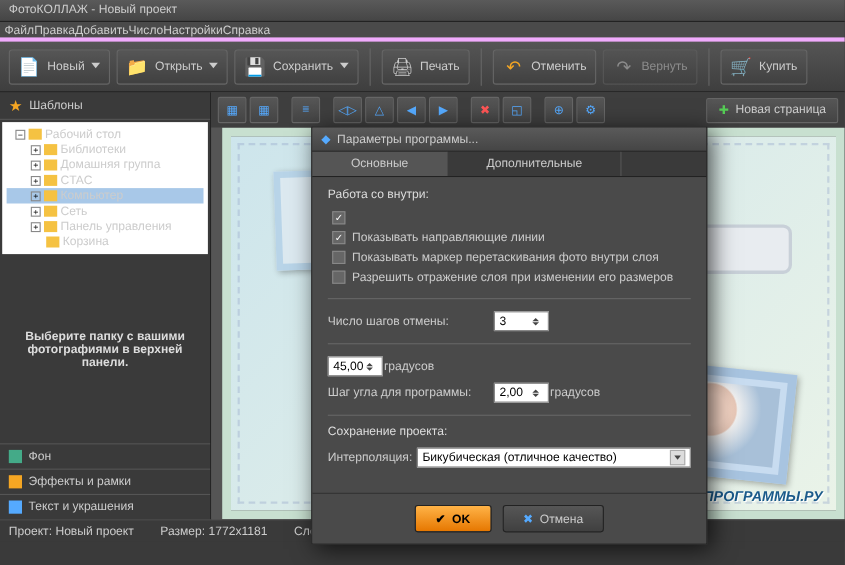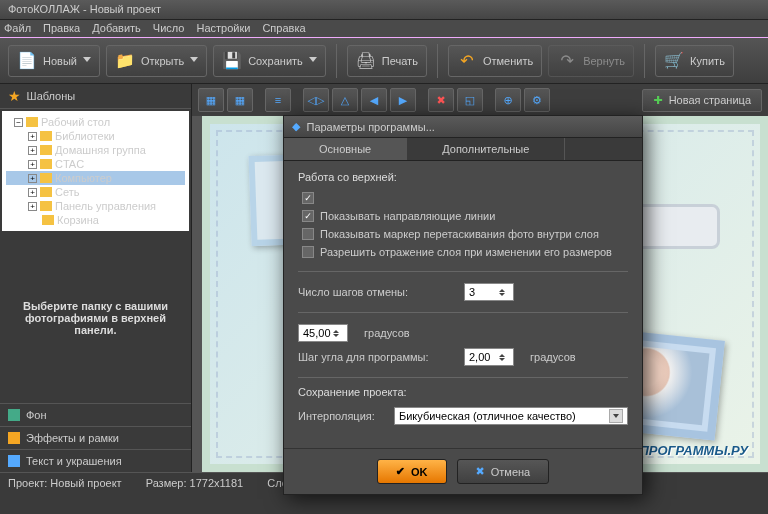--- a/index.html
+++ b/index.html
@@ -1,18 +1,18 @@
 <!DOCTYPE html>
 <html><head>
 <meta charset="utf-8">
 <style>
 *{box-sizing:border-box;margin:0;padding:0;font-family:Tahoma,Arial,sans-serif;font-size:11px;color:#ccc}
 body{background:#3a3a3a;width:768px;height:514px;overflow:hidden;position:relative}
 .titlebar{background:linear-gradient(#5a5a5a,#454545);height:20px;padding:3px 8px;color:#ddd;border-bottom:1px solid #222}
-.menubar{background:#4a4a4a;height:18px;padding:2px 4px;display:flex;gap:12px;border-bottom:1px solid #f0abfc}
+.menubar{background:#4a4a4a;height:18px;padding:2px 4px;display:flex;border-bottom:4px solid #f0abfc}
 .menubar span{color:#ccc;cursor:default}
 .toolbar{background:linear-gradient(#555,#3e3e3e);height:46px;padding:4px 8px;display:flex;gap:6px;align-items:center;border-bottom:1px solid #222}
 .tool-btn{display:flex;align-items:center;gap:6px;padding:4px 8px;background:linear-gradient(#565656,#404040);border:1px solid #666;border-radius:3px;height:32px}
 .tool-btn .ico{width:20px;height:20px;display:flex;align-items:center;justify-content:center;font-size:16px}
 .tool-btn .drop{width:8px;height:8px;border-left:4px solid transparent;border-right:4px solid transparent;border-top:5px solid #ccc}
 .sep{width:1px;height:34px;background:#666;margin:0 4px}
 .main{display:flex;height:388px}
 .sidebar{width:192px;background:#3a3a3a;display:flex;flex-direction:column;border-right:1px solid #222}
 .side-tab{padding:4px 8px;display:flex;align-items:center;gap:6px;border-bottom:1px solid #555}
 .side-tab.active{background:linear-gradient(#ff9a2e,#e67700);color:#000}
@@ -47,21 +47,21 @@
 .dlg-title{background:linear-gradient(#5a5a5a,#454545);padding:4px 8px;display:flex;align-items:center;gap:6px;border-bottom:1px solid #222}
 .dlg-tabs{display:flex;background:#3a3a3a;border-bottom:1px solid #222}
 .dlg-tab{padding:5px 35px;background:#3a3a3a;border-right:1px solid #555}
 .dlg-tab.active{background:#555}
 .dlg-body{padding:10px 14px;background:#4a4a4a}
 .dlg-section{margin-bottom:10px}
 .dlg-section .sec-title{color:#ddd;margin-bottom:6px}
 .dlg-hr{height:1px;background:#666;margin:8px 0}
 .chk-row{display:flex;align-items:center;gap:6px;padding:3px 0 3px 4px}
 .chk{width:12px;height:12px;background:#666;border:1px solid #888;display:flex;align-items:center;justify-content:center;font-size:9px;color:#fff}
-.field-row{display:flex;align-items:center;gap:16px;padding:3px 0}
+.field-row{display:flex;align-items:center;gap:1px;padding:3px 0}
 .field-row .lbl{width:150px}
 .spinner{width:50px;height:18px;background:#fff;border:1px solid #888;color:#000;padding:0 4px;display:flex;align-items:center;justify-content:space-between}
 .spinner .arrows{width:10px;height:14px;display:flex;flex-direction:column;justify-content:center}
 .spinner .arrows div{width:0;height:0;border-left:3px solid transparent;border-right:3px solid transparent}
 .spinner .arrows .up{border-bottom:3px solid #444;margin-bottom:1px}
 .spinner .arrows .dn{border-top:3px solid #444}
 .combo{flex:1;height:18px;background:#fff;border:1px solid #888;color:#000;padding:0 4px;display:flex;align-items:center;justify-content:space-between}
 .combo .cdrop{width:14px;height:14px;background:#ddd;border:1px solid #aaa;display:flex;align-items:center;justify-content:center}
 .combo .cdrop::after{content:"";border-left:3px solid transparent;border-right:3px solid transparent;border-top:4px solid #444}
 .dlg-buttons{display:flex;justify-content:center;gap:10px;padding:10px;background:#4a4a4a;border-top:1px solid #333}
@@ -259,21 +259,21 @@
   <div class="dlg-title">
       <span style="color:#5af">◆</span>
       <span>Параметры программы...</span>
     </div>
   <div class="dlg-tabs">
     <div class="dlg-tab active"><span>Основные</span></div>
     <div class="dlg-tab"><span>Дополнительные</span></div>
   </div>
   <div class="dlg-body">
     <div class="dlg-section">
-      <div class="sec-title">Работа со верхней:</div>
+      <div class="sec-title">Работа со внутри:</div>
       <div class="chk-row">
           <span class="chk">✓</span>
         </div>
       <div class="chk-row">
           <span class="chk">✓</span>
           <span>Показывать направляющие линии</span>
         </div>
       <div class="chk-row">
           <span class="chk"></span>
           <span>Показывать маркер перетаскивания фото внутри слоя</span>

